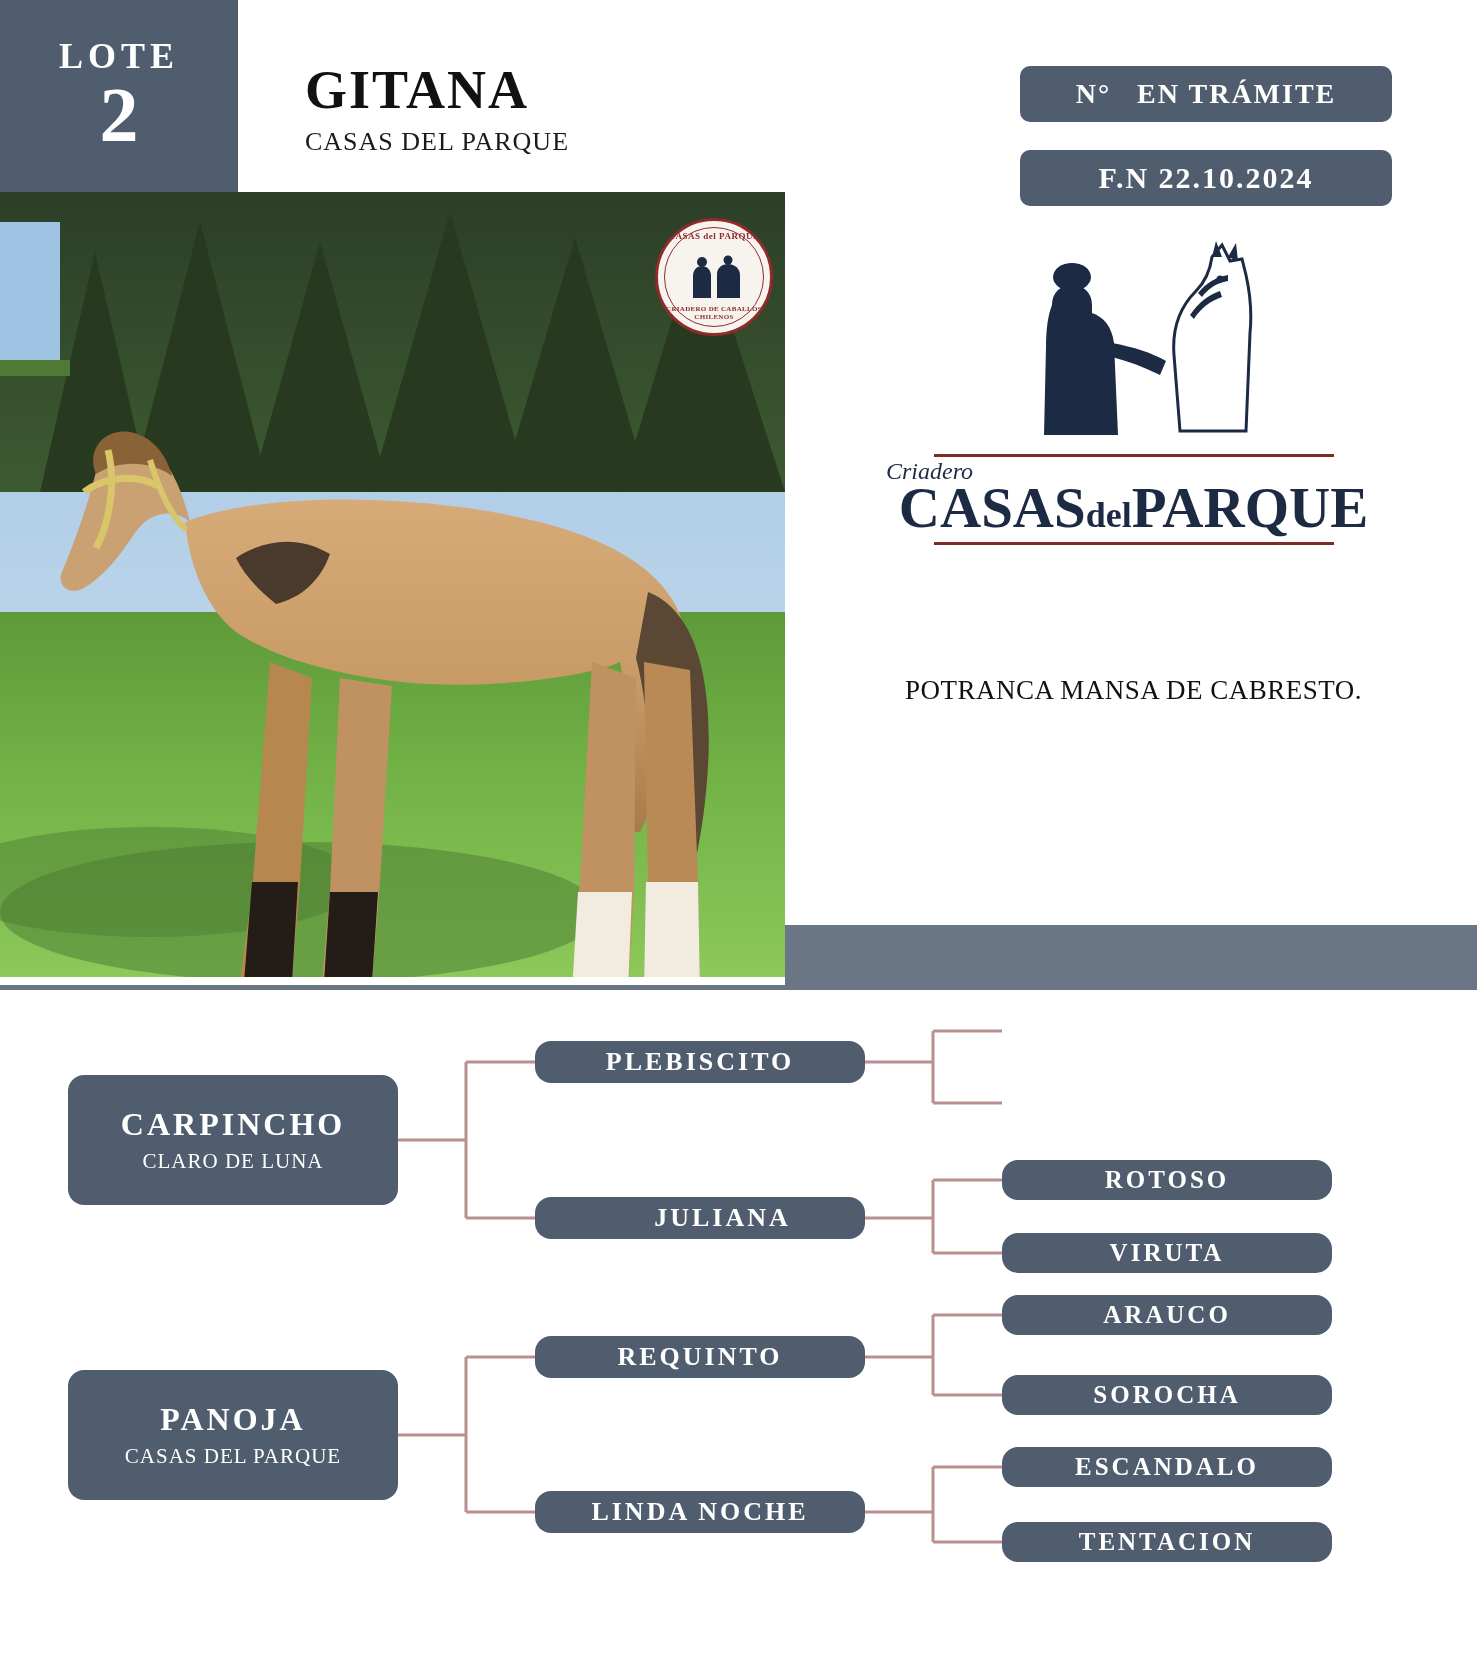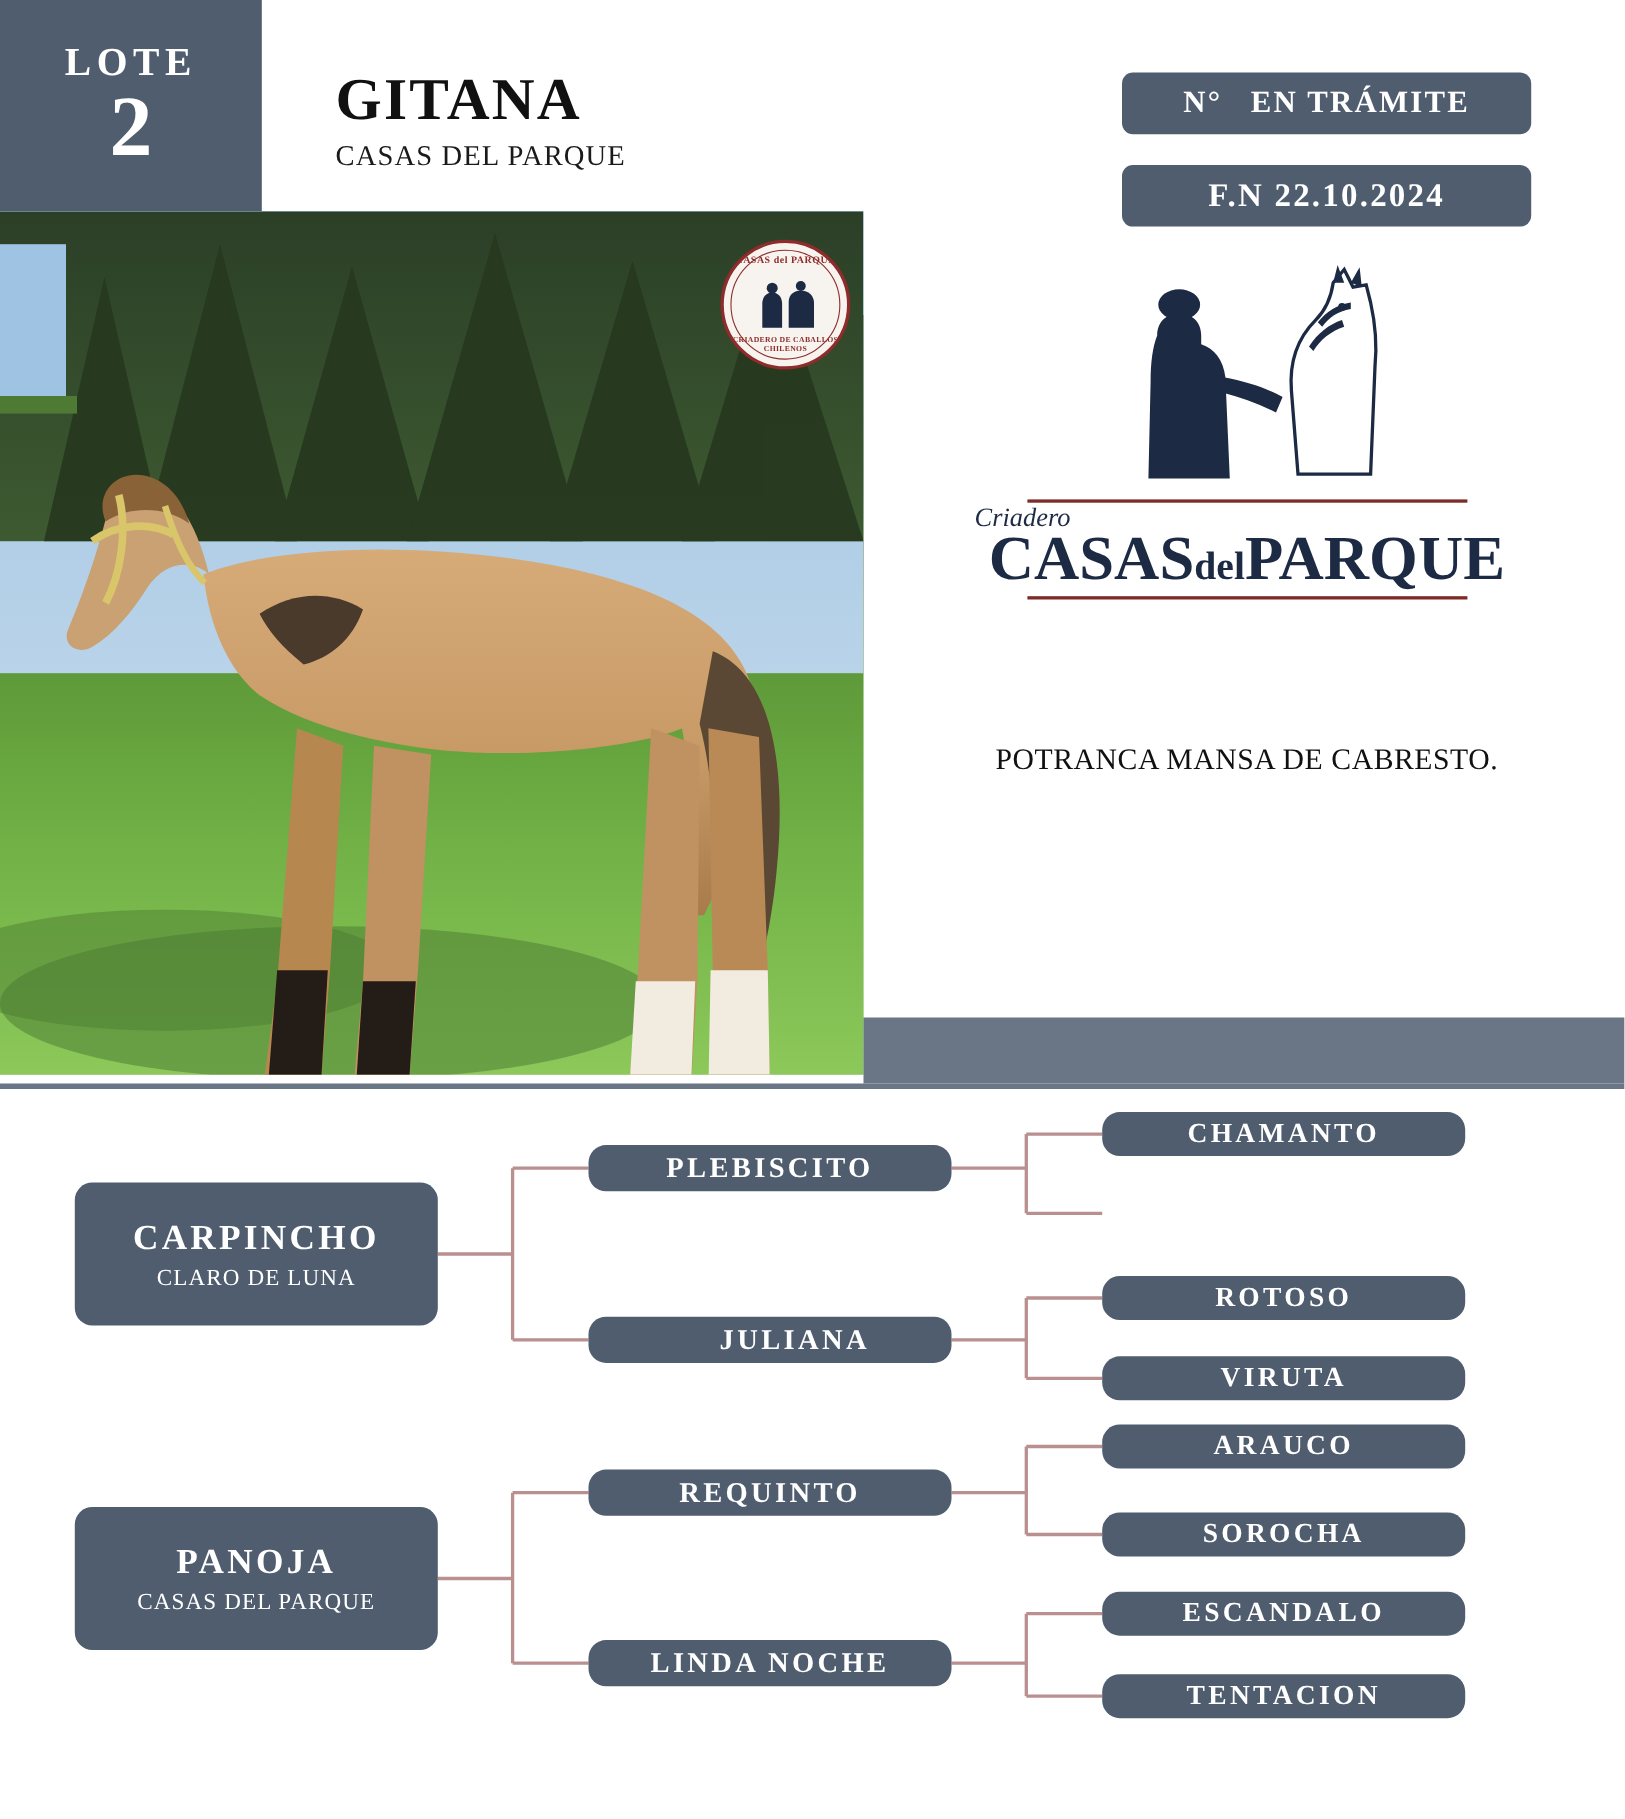--- a/index.html
+++ b/index.html
@@ -442,23 +442,20 @@
     <div class="node gen2" style="top:207px;padding-left:45px;">
       <div class="n1">JULIANA</div>
     </div>
     <div class="node gen2" style="top:346px;">
       <div class="n1">REQUINTO</div>
     </div>
     <div class="node gen2" style="top:501px;">
       <div class="n1">LINDA NOCHE</div>
     </div>
 
-    <div class="node gen3" style="top:21px;">
-      <div class="n1">CHAMANTO</div>
-    </div>
     <div class="node gen3" style="top:170px;">
       <div class="n1">ROTOSO</div>
     </div>
     <div class="node gen3" style="top:243px;justify-content:center;">
       <div class="n1">VIRUTA</div>
     </div>
     <div class="node gen3" style="top:305px;">
       <div class="n1">ARAUCO</div>
     </div>
     <div class="node gen3" style="top:385px;">

